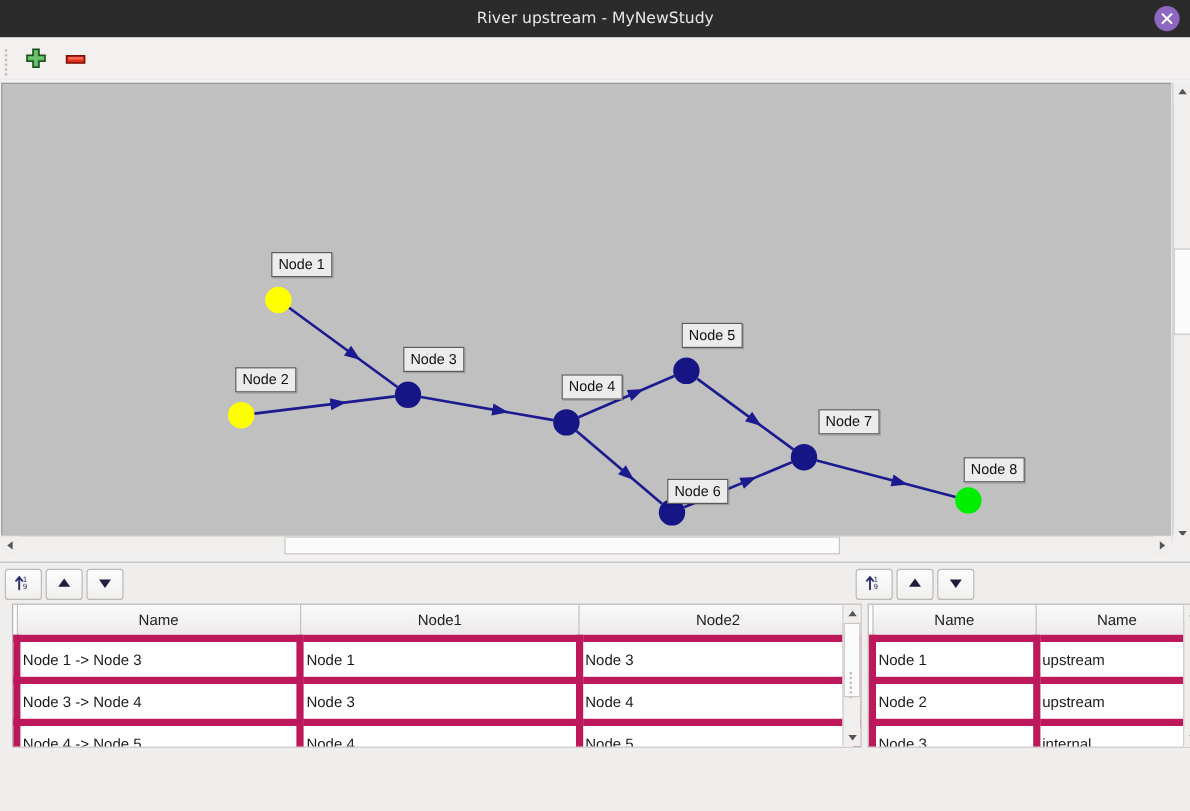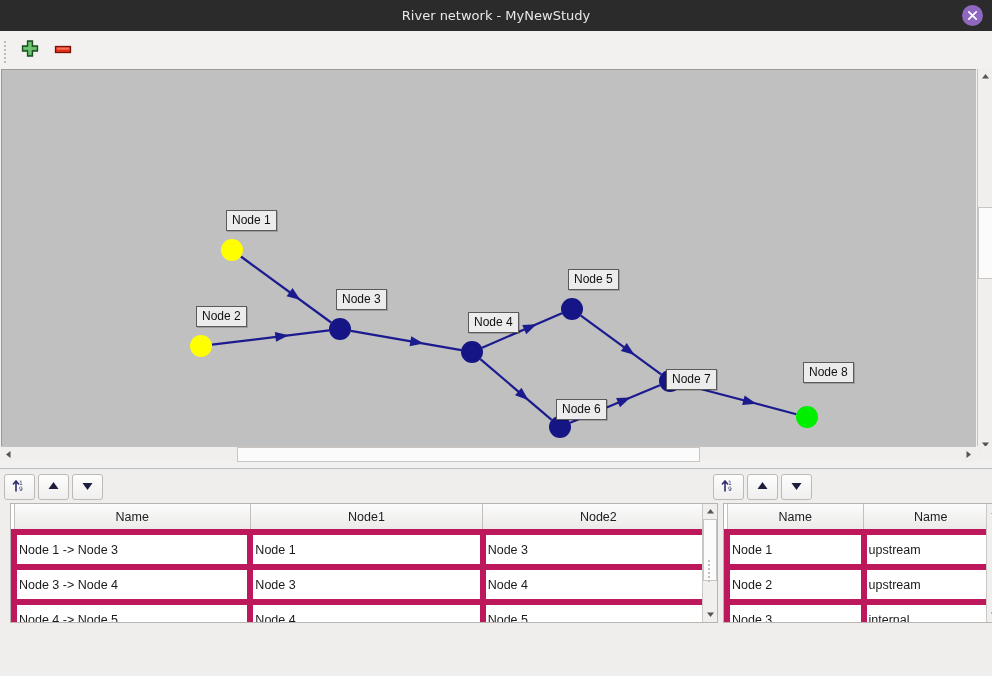--- a/index.html
+++ b/index.html
@@ -183,21 +183,21 @@
     position:absolute; width:3px; height:22px;
   }
   .vgrip i{display:block;width:2px;height:2px;background:#c3bfbd;margin-bottom:2px;}
 </style>
 </head>
 <body>
 
 <div id="app">
 
   <div id="titlebar">
-    <div id="title-text">River network - MyNewStudy</div>
+    <div id="title-text">River upstream - MyNewStudy</div>
     <div id="close-button">
       <svg width="21" height="21" viewBox="0 0 21 21">
         <path d="M6.8 6.8 L14.2 14.2 M14.2 6.8 L6.8 14.2" stroke="#ffffff" stroke-width="1.7" stroke-linecap="round"></path>
       </svg>
     </div>
   </div>
 
   <div id="toolbar">
     <div class="grip">
       <i></i>
@@ -249,22 +249,22 @@
           <circle cx="668" cy="311" r="11" fill="#151585"></circle>
           <circle cx="805" cy="347" r="11" fill="#00ee00"></circle>
         </svg>
       <div id="graph-labels">
           <div class="node-label" style="left: 224px; top: 140px;">Node 1</div>
           <div class="node-label" style="left: 194px; top: 236px;">Node 2</div>
           <div class="node-label" style="left: 334px; top: 219px;">Node 3</div>
           <div class="node-label" style="left: 466px; top: 242px;">Node 4</div>
           <div class="node-label" style="left: 566px; top: 199px;">Node 5</div>
           <div class="node-label" style="left: 554px; top: 329px;">Node 6</div>
-          <div class="node-label" style="left: 664px; top: 271px; margin-top: 28px;">Node 7</div>
-          <div class="node-label" style="left: 801px; top: 292px;">Node 8</div>
+          <div class="node-label" style="left: 680px; top: 271px;">Node 7</div>
+          <div class="node-label" style="left: 801px; top: 311px;">Node 8</div>
         </div>
 
     </div>
 
     <div id="g-vscroll">
       <div class="sb-arrow" style="left:0;top:0;">
         <svg width="15" height="15" viewBox="0 0 15 15">
             <path d="M7.5 5 L11 9.5 L4 9.5 Z" fill="#555"></path>
           </svg>
       </div>

